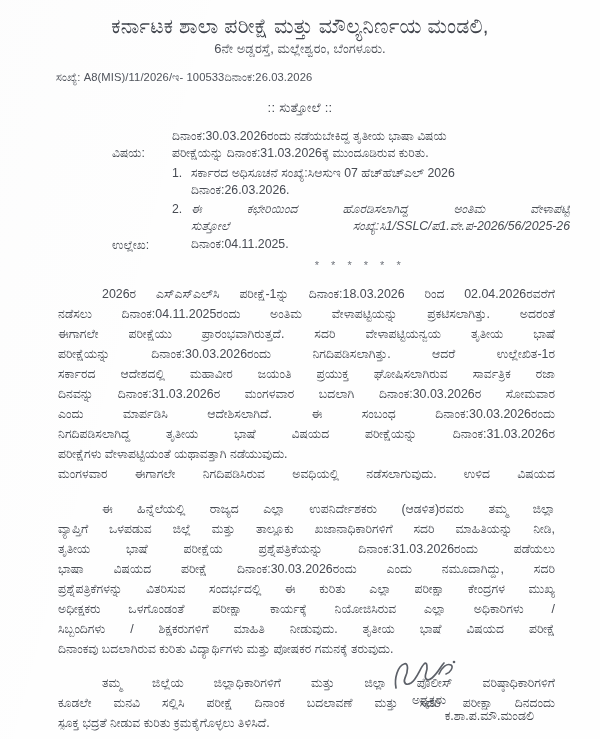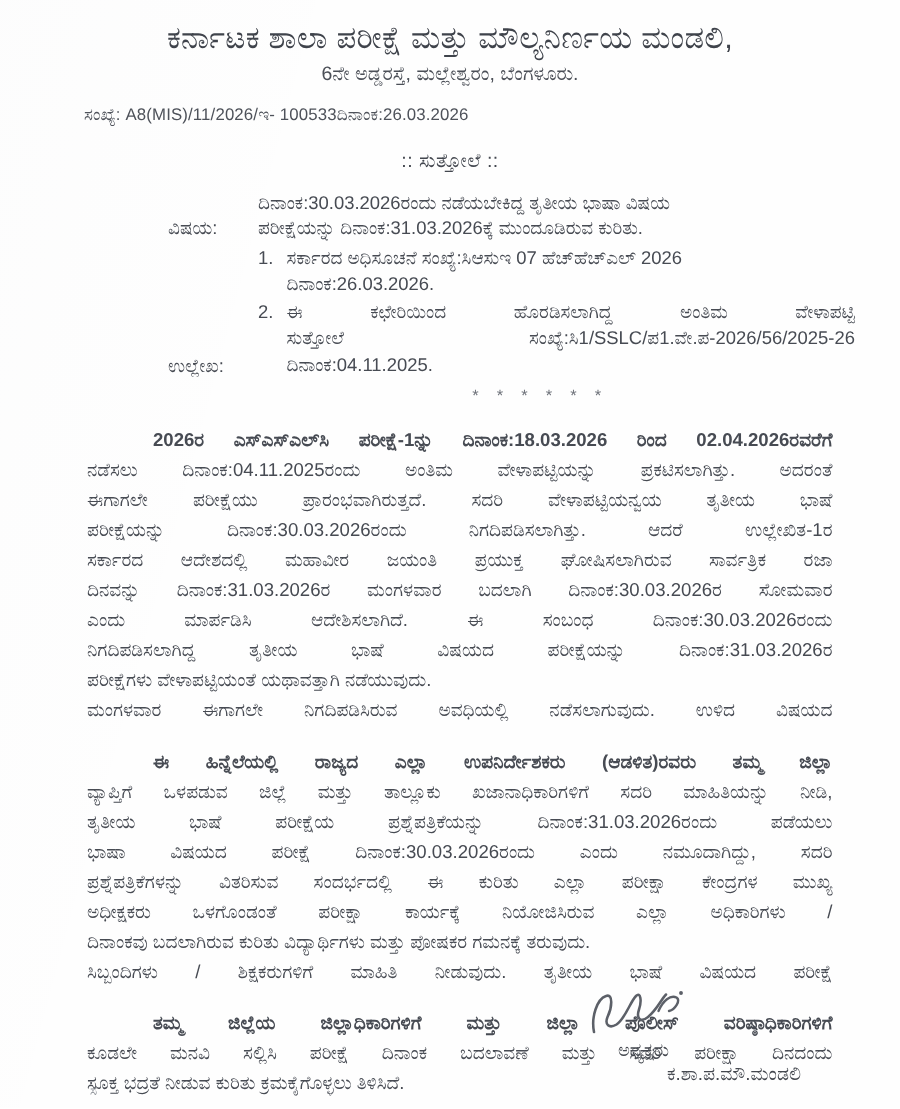--- a/index.html
+++ b/index.html
@@ -103,20 +103,21 @@
   }
   .ref-num {
     flex: 0 0 19px;
     width: 19px;
   }
   .ref-text { flex: 1 1 auto; }
   .ref-text .ln { display: block; }
   .ref-text .ln.just {
     text-align: justify;
     text-align-last: justify;
+    font-style: italic;
   }
 
   .star-sep {
     text-align: center;
     font-size: 11px;
     letter-spacing: 4.5px;
     color: #6e727a;
     padding: 2px 0 0 38px;
   }
 
@@ -135,21 +136,20 @@
     text-align: justify;
     text-align-last: justify;
     white-space: nowrap;
   }
   .para .ln.last {
     text-align-last: left;
     text-align: left;
   }
   .para .ln.indent-first {
     padding-left: 44px;
-    font-weight: bold;
   }
 
   
   .sign-area {
     position: absolute;
     right: 66px;
     bottom: 14px;
     text-align: center;
     width: 210px;
   }
@@ -253,22 +253,22 @@
       <span class="ln">ಮಂಗಳವಾರ ಈಗಾಗಲೇ ನಿಗದಿಪಡಿಸಿರುವ ಅವಧಿಯಲ್ಲಿ ನಡೆಸಲಾಗುವುದು. ಉಳಿದ ವಿಷಯದ</span>
     </p>
 
     <p class="para">
       <span class="ln indent-first">ಈ ಹಿನ್ನೆಲೆಯಲ್ಲಿ ರಾಜ್ಯದ ಎಲ್ಲಾ ಉಪನಿರ್ದೇಶಕರು (ಆಡಳಿತ)ರವರು ತಮ್ಮ ಜಿಲ್ಲಾ</span>
       <span class="ln">ವ್ಯಾಪ್ತಿಗೆ ಒಳಪಡುವ ಜಿಲ್ಲೆ ಮತ್ತು ತಾಲ್ಲೂಕು ಖಜಾನಾಧಿಕಾರಿಗಳಿಗೆ ಸದರಿ ಮಾಹಿತಿಯನ್ನು ನೀಡಿ,</span>
       <span class="ln">ತೃತೀಯ ಭಾಷೆ ಪರೀಕ್ಷೆಯ ಪ್ರಶ್ನೆಪತ್ರಿಕೆಯನ್ನು ದಿನಾಂಕ:31.03.2026ರಂದು ಪಡೆಯಲು</span>
       <span class="ln">ಭಾಷಾ ವಿಷಯದ ಪರೀಕ್ಷೆ ದಿನಾಂಕ:30.03.2026ರಂದು ಎಂದು ನಮೂದಾಗಿದ್ದು, ಸದರಿ</span>
       <span class="ln">ಪ್ರಶ್ನೆಪತ್ರಿಕೆಗಳನ್ನು ವಿತರಿಸುವ ಸಂದರ್ಭದಲ್ಲಿ ಈ ಕುರಿತು ಎಲ್ಲಾ ಪರೀಕ್ಷಾ ಕೇಂದ್ರಗಳ ಮುಖ್ಯ</span>
       <span class="ln">ಅಧೀಕ್ಷಕರು ಒಳಗೊಂಡಂತೆ ಪರೀಕ್ಷಾ ಕಾರ್ಯಕ್ಕೆ ನಿಯೋಜಿಸಿರುವ ಎಲ್ಲಾ ಅಧಿಕಾರಿಗಳು /</span>
+      <span class="ln">ಸಿಬ್ಬಂದಿಗಳು / ಶಿಕ್ಷಕರುಗಳಿಗೆ ಮಾಹಿತಿ ನೀಡುವುದು. ತೃತೀಯ ಭಾಷೆ ವಿಷಯದ ಪರೀಕ್ಷೆ</span>
       <span class="ln last">ದಿನಾಂಕವು ಬದಲಾಗಿರುವ ಕುರಿತು ವಿದ್ಯಾರ್ಥಿಗಳು ಮತ್ತು ಪೋಷಕರ ಗಮನಕ್ಕೆ ತರುವುದು.</span>
-      <span class="ln">ಸಿಬ್ಬಂದಿಗಳು / ಶಿಕ್ಷಕರುಗಳಿಗೆ ಮಾಹಿತಿ ನೀಡುವುದು. ತೃತೀಯ ಭಾಷೆ ವಿಷಯದ ಪರೀಕ್ಷೆ</span>
     </p>
 
     <p class="para">
       <span class="ln indent-first">ತಮ್ಮ ಜಿಲ್ಲೆಯ ಜಿಲ್ಲಾಧಿಕಾರಿಗಳಿಗೆ ಮತ್ತು ಜಿಲ್ಲಾ ಪೊಲೀಸ್ ವರಿಷ್ಠಾಧಿಕಾರಿಗಳಿಗೆ</span>
       <span class="ln">ಕೂಡಲೇ ಮನವಿ ಸಲ್ಲಿಸಿ ಪರೀಕ್ಷೆ ದಿನಾಂಕ ಬದಲಾವಣೆ ಮತ್ತು ಸದರಿ ಪರೀಕ್ಷಾ ದಿನದಂದು</span>
       <span class="ln last">ಸೂಕ್ತ ಭದ್ರತೆ ನೀಡುವ ಕುರಿತು ಕ್ರಮಕೈಗೊಳ್ಳಲು ತಿಳಿಸಿದೆ.</span>
     </p>
 
   </div>
 

